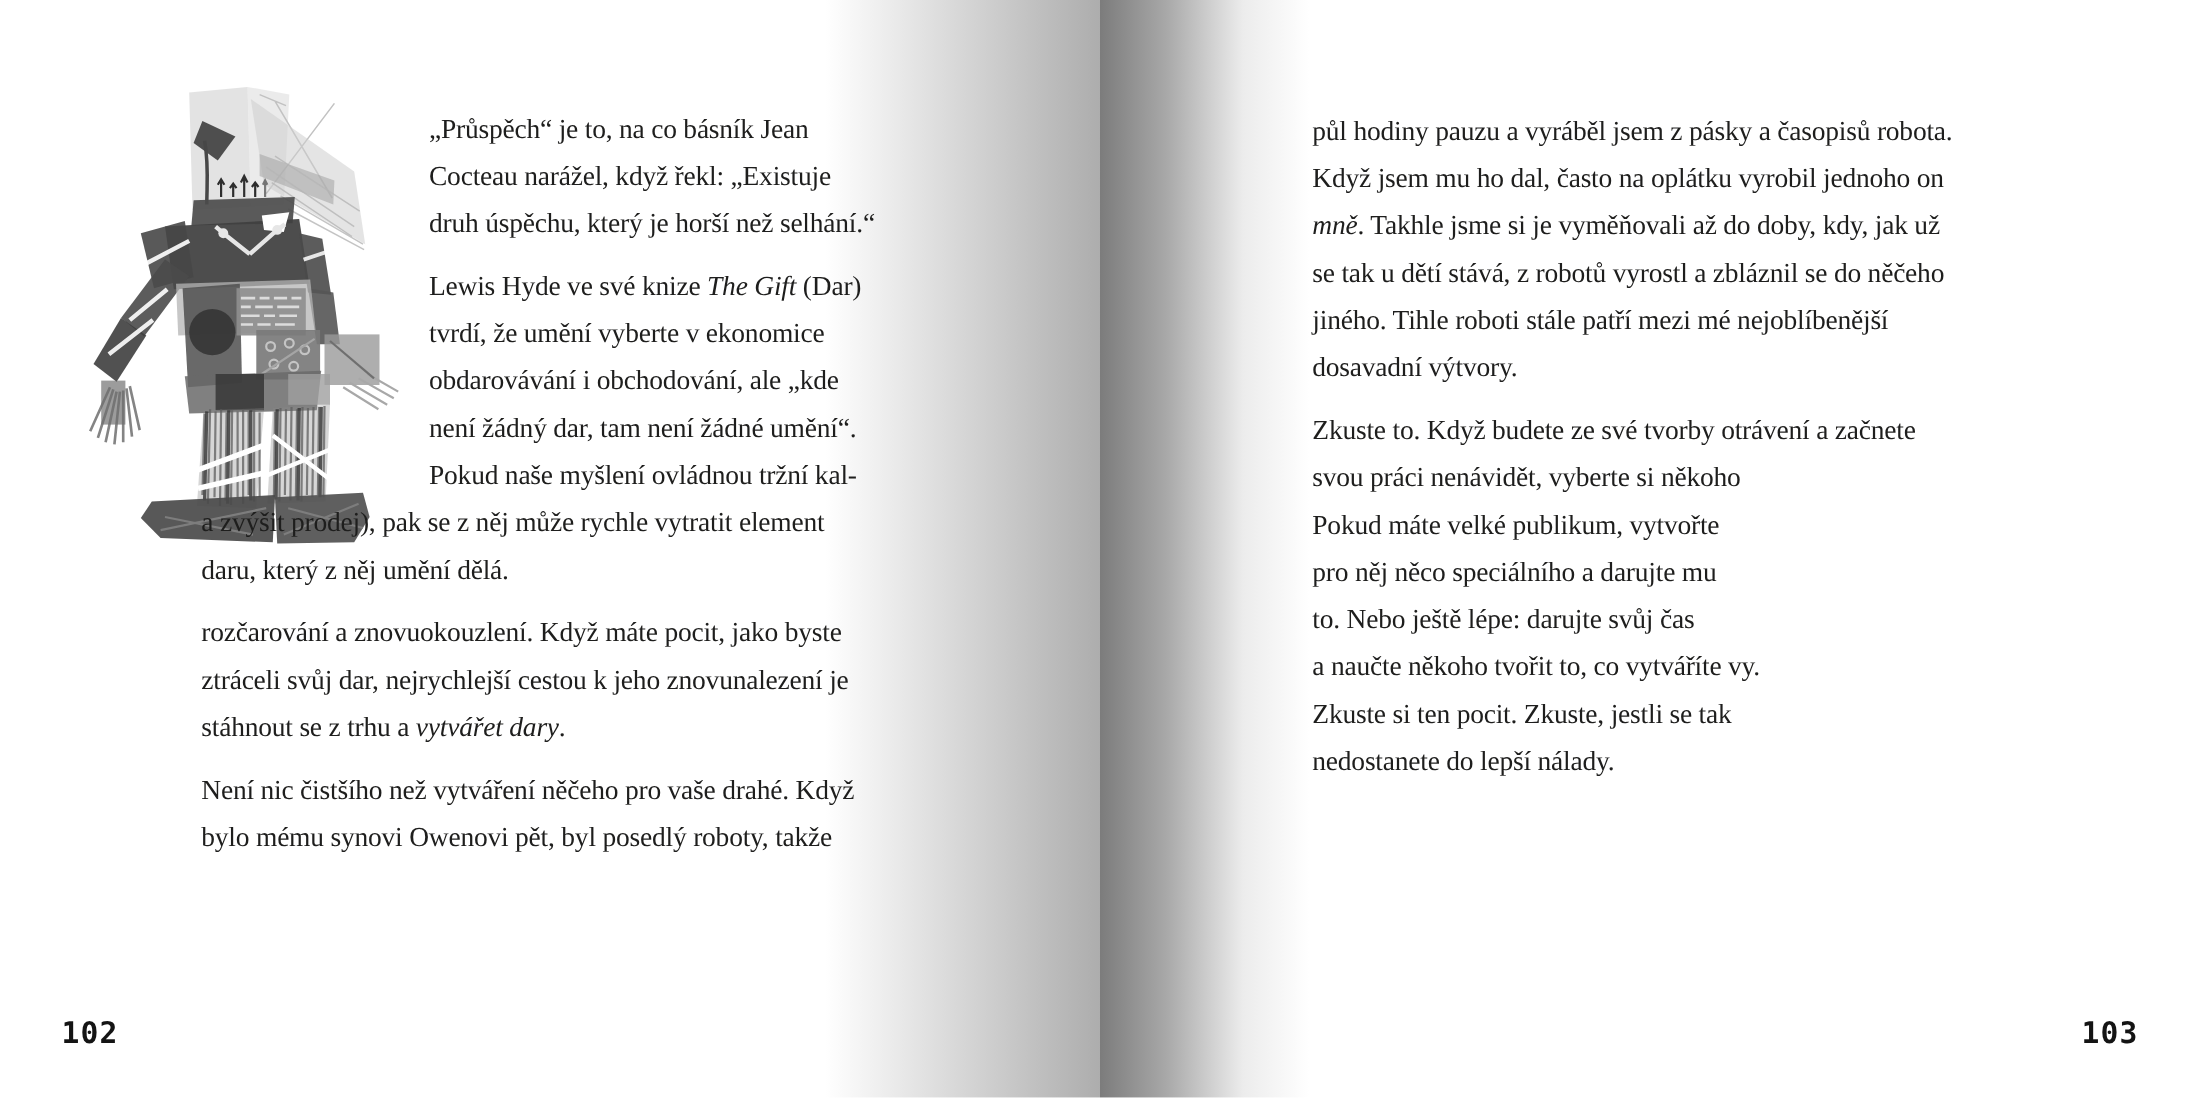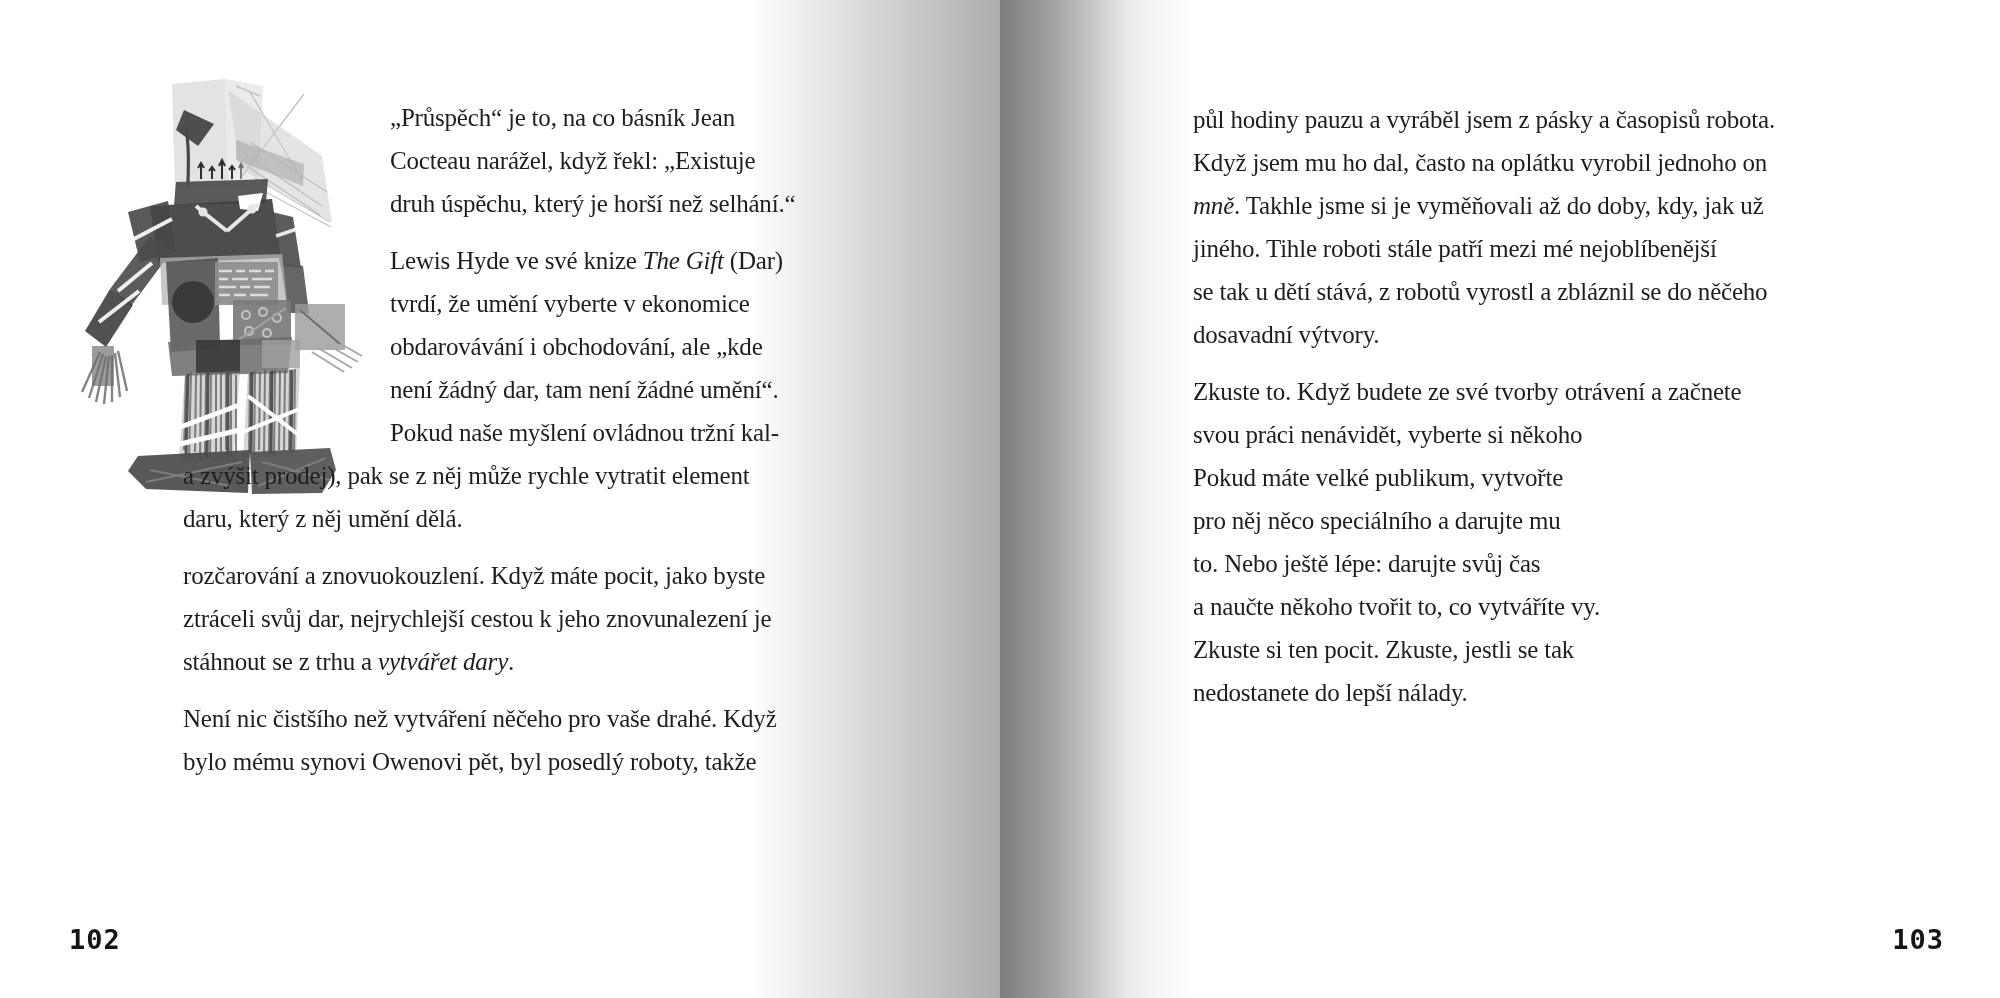--- a/index.html
+++ b/index.html
@@ -12,21 +12,21 @@
   .page-right{left:1000px;background:linear-gradient(to right,#7c7c7c 0%,#a8a8a8 6%,#ececec 13%,#ffffff 19%,#ffffff 100%);}
   .textcol{position:absolute;font-size:25px;letter-spacing:-0.2px;}
   .textcol-left{left:183px;top:96px;width:660px;}
   .textcol-right{left:193px;top:98px;width:660px;}
   .block.gap{margin-top:14px;}
   .block.indent{margin-left:207px;}
   .line{height:43px;line-height:43px;white-space:pre;}
   .em{font-style:italic;}
   .pagenum{
     position:absolute;top:924px;font-family:"DejaVu Sans Mono", monospace;
-    font-weight:bold;font-size:27px;color:#141414;letter-spacing:1px;margin-left:13px;
+    font-weight:bold;font-size:27px;color:#141414;letter-spacing:1px;
   }
   .pagenum-left{left:56px;}
   .pagenum-right{right:56px;}
   .figure{position:absolute;}
   .fig-collage{left:78px;top:60px;width:295px;height:445px;}
 </style>
 </head>
 <body>
 
 <div class="spread">
@@ -146,22 +146,22 @@
     <div class="pagenum pagenum-left">102</div>
   </section>
 
   <section class="page page-right">
 
     <div class="textcol textcol-right">
         <div class="block">
           <div class="line"><span>půl hodiny pauzu a vyráběl jsem z pásky a časopisů robota.</span></div>
           <div class="line"><span>Když jsem mu ho dal, často na oplátku vyrobil jednoho on</span></div>
           <div class="line"><span class="em">mně</span><span>. Takhle jsme si je vyměňovali až do doby, kdy, jak už</span></div>
+          <div class="line"><span>se tak u dětí stává, z robotů vyrostl a zbláznil se do něčeho</span></div>
           <div class="line"><span>jiného. Tihle roboti stále patří mezi mé nejoblíbenější</span></div>
-          <div class="line"><span>se tak u dětí stává, z robotů vyrostl a zbláznil se do něčeho</span></div>
           <div class="line"><span>dosavadní výtvory.</span></div>
         </div>
         <div class="block gap">
           <div class="line"><span>Zkuste to. Když budete ze své tvorby otrávení a začnete</span></div>
           <div class="line"><span>svou práci nenávidět, vyberte si někoho</span></div>
           <div class="line"><span>Pokud máte velké publikum, vytvořte</span></div>
           <div class="line"><span>pro něj něco speciálního a darujte mu</span></div>
           <div class="line"><span>to. Nebo ještě lépe: darujte svůj čas</span></div>
           <div class="line"><span>a naučte někoho tvořit to, co vytváříte vy.</span></div>
           <div class="line"><span>Zkuste si ten pocit. Zkuste, jestli se tak</span></div>

